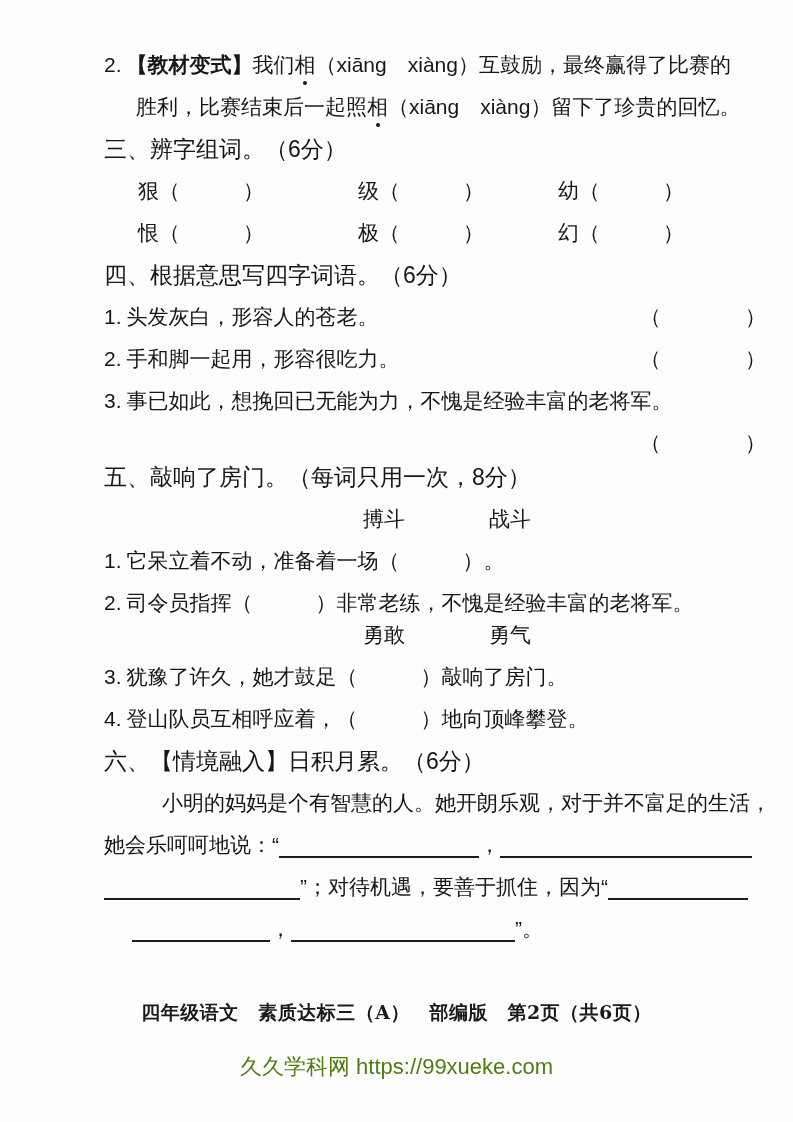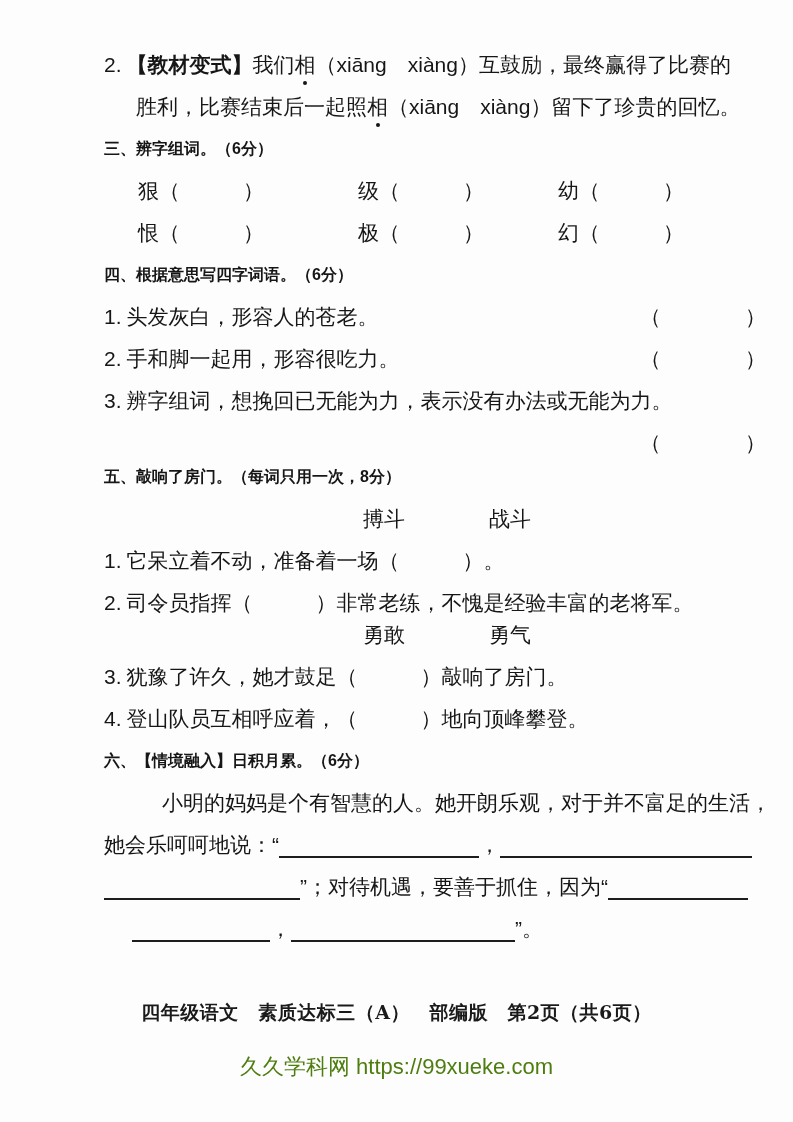--- a/index.html
+++ b/index.html
@@ -6,21 +6,21 @@
   .page {
     position:relative;
     width:793px; height:1122px;
     background:#fdfdfd;
     font-family:"Liberation Sans","DejaVu Sans",sans-serif;
     color:#161616;
     overflow:hidden;
   }
   .content {position:absolute; left:56px; top:44px; width:686px;margin-left:48px;}
   .ln {min-height:42px; line-height:42px; font-size:21px; white-space:nowrap;}
-  .sec-title {font-weight:700; font-size:16px;}
+  .sec-title {font-weight:400; font-size:23px;}
   .num {display:inline-block; margin-right:5px;}
   .tag {font-weight:700;}
   .indent2 {padding-left:32px;}
   
   .emph {position:relative; display:inline-block;}
   .emph::after {
     content:""; position:absolute; left:50%; margin-left:-2px; bottom:1px;
     width:4px; height:4px; border-radius:50%; background:#161616;
   }
   
@@ -82,21 +82,21 @@
     <div class="ln sec-title">四、根据意思写四字词语。（6分）</div>
     <div class="ln qrow">
       <span><span class="num">1.</span><span>头发灰白，形容人的苍老。</span></span>
       <span class="qblank">（　　　　）</span>
     </div>
     <div class="ln qrow">
       <span><span class="num">2.</span><span>手和脚一起用，形容很吃力。</span></span>
       <span class="qblank">（　　　　）</span>
     </div>
     <div class="ln">
-      <span class="num">3.</span><span>辨字组词，想挽回已无能为力，表示没有办法或无能为力。</span>
+      <span class="num">3.</span><span>事已如此，想挽回已无能为力，不愧是经验丰富的老将军。</span>
     </div>
     <div class="ln parenline">
       <span>（　　　　）</span>
     </div>
 
     <div class="ln sec-title pull-up-8">五、敲响了房门。（每词只用一次，8分）</div>
     <div class="ln pairrow">
       <span>搏斗</span>
       <span>战斗</span>
     </div>

